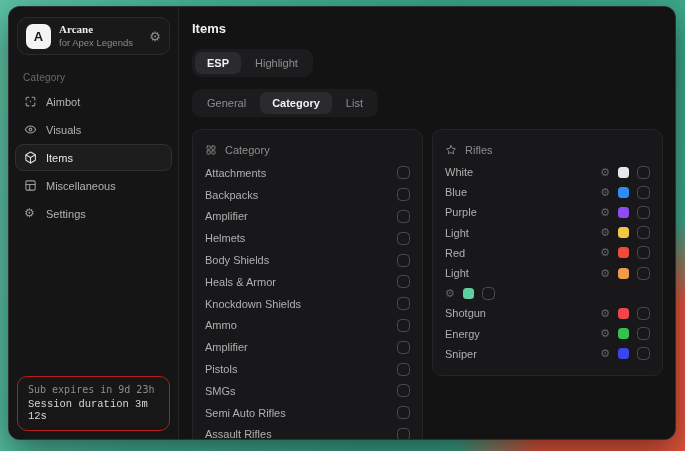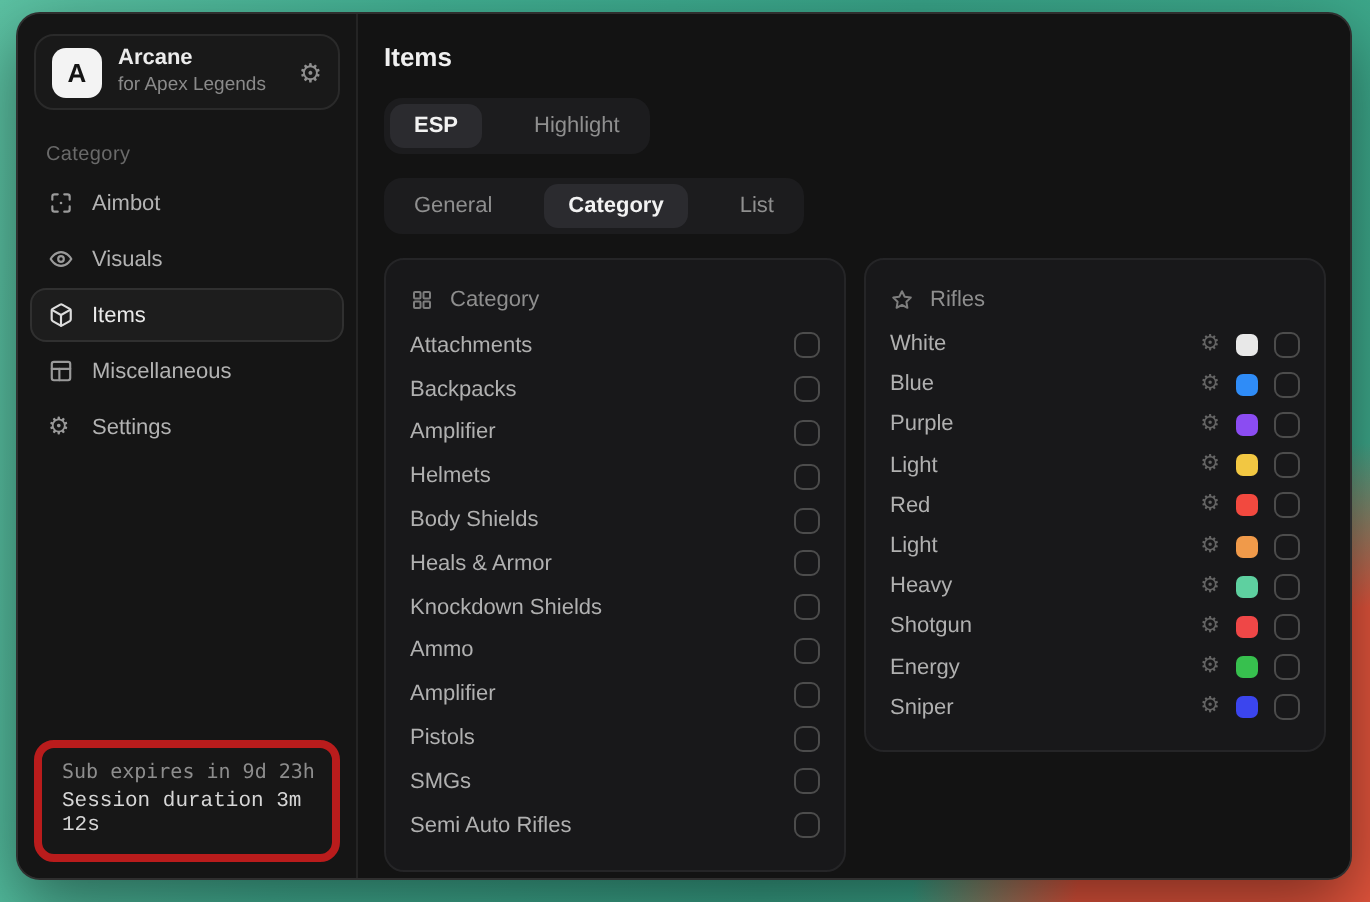--- a/index.html
+++ b/index.html
@@ -16,42 +16,42 @@
   }
   
   .sidebar { width:170px; flex:0 0 170px; border-right:1px solid #242424; position:relative; background:#151515; }
   .brand-card {
     margin:10px 8px 0; height:38px; border:1px solid #2a2a2a; background:#191919;
     border-radius:10px; display:flex; align-items:center; gap:8px; padding:0 8px;
   }
   .logo { width:25px; height:25px; border-radius:7px; background:#f3f3f3; color:#141414;
     font-weight:bold; font-size:13px; display:flex; align-items:center; justify-content:center; }
   .brand-text { display:flex; flex-direction:column; line-height:1.25; }
-  .brand-title { font-size:11px; font-weight:bold; color:#ececec; }
+  .brand-title { font-size:11px; font-weight:bold; color:#ececec;font-family:Liberation Serif, serif; }
   .brand-sub { font-size:9.5px; color:#8a8a8a; }
   .brand-gear { margin-left:auto; color:#8f8f8f; font-size:13px; line-height:1; cursor:pointer; }
   .section-label { margin:17px 0 5px 14px; font-size:10px; color:#6a6a6a; letter-spacing:.2px; }
   .side-item {
     height:27px; margin:1px 6px; padding:0 8px; border-radius:8px; border:1px solid transparent;
     display:flex; align-items:center; gap:9px; color:#b3b3b3; font-size:11px; cursor:pointer;
   }
   .side-item.selected { background:#1d1d1d; border-color:#303030; color:#e9e9e9; }
   .side-item .ic { width:13px; height:13px; color:#9a9a9a; display:inline-flex; }
   .side-item.selected .ic { color:#dddddd; }
   .ic svg { width:100%; height:100%; }
   .footer-card {
-    position:absolute; left:8px; right:8px; bottom:8px; border:4px solid #b91c1c; background:#171717;
+    position:absolute; left:8px; right:8px; bottom:8px; border:1px solid #b91c1c; background:#171717;
     border-radius:10px; padding:7px 10px 8px;
   }
   .sub-line { font-family:"DejaVu Sans Mono", monospace; font-size:10px; color:#8d8d8d; white-space:nowrap; }
   .dur-line { margin-top:3px; font-size:10.5px; color:#d6d6d6;font-family:Liberation Mono, monospace; }
   
   .main { flex:1; padding:14px 12px 0 13px; background:#131313; overflow:hidden; }
   .page-title { font-size:13px; font-weight:bold; color:#f0f0f0; }
-  .seg-group { display:inline-flex; background:#1c1c1e; border-radius:9px; padding:3px; gap:14px; }
+  .seg-group { display:inline-flex; background:#1c1c1e; border-radius:9px; padding:3px; gap:2px; }
   .seg { font-size:11px; color:#8f8f8f; padding:5px 12px; border-radius:7px; cursor:pointer; white-space:nowrap; }
   .seg.selected { background:#2b2b2f; color:#f2f2f2; font-weight:bold; }
   .row-toggle { margin-top:13px; }
   .row-tabs { margin-top:12px; }
   .panels { margin-top:12px; display:flex; gap:9px; align-items:flex-start; }
   .panel { background:#18181a; border:1px solid #252527; border-radius:10px; padding:8px 12px 11px; }
   .panel-cat { width:231px; flex:0 0 231px; }
   .panel-rar { flex:1; }
   .panel-head { display:flex; align-items:center; gap:8px; height:24px; color:#8e8e8e; font-size:11px; }
   .panel-head .ic { width:12px; height:12px; color:#7e7e7e; display:inline-flex; }
@@ -202,20 +202,24 @@
               <div class="chk"></div>
             </div>
             <div class="cat-row">
               <span>SMGs</span>
               <div class="chk"></div>
             </div>
             <div class="cat-row">
               <span>Semi Auto Rifles</span>
               <div class="chk"></div>
             </div>
+            <div class="cat-row">
+              <span>Assault Rifles</span>
+              <div class="chk"></div>
+            </div>
           </div>
       </div>
       <div class="panel panel-rar">
         <div class="panel-head">
           <span class="ic">
               <svg viewBox="0 0 24 24" fill="none" stroke="currentColor" stroke-width="2" stroke-linecap="round" stroke-linejoin="round">
                 <path d="M12 3.2l2.7 5.5 6.1.9-4.4 4.2 1 6-5.4-2.9-5.4 2.9 1-6-4.4-4.2 6.1-.9z"></path>
               </svg>
             </span>
           <span>Rifles</span>
@@ -263,21 +267,20 @@
             </div>
             <div class="rar-row">
               <span class="lbl">Light</span>
               <div class="rar-right">
                 <span class="row-gear">⚙</span>
                 <div class="swatch" style="background: rgb(240, 154, 74);"></div>
                 <div class="chk"></div>
               </div>
             </div>
             <div class="rar-row">
-              <span class="lbl">Heavy</span>
               <div class="rar-right">
                 <span class="row-gear">⚙</span>
                 <div class="swatch" style="background: rgb(94, 208, 160);"></div>
                 <div class="chk"></div>
               </div>
             </div>
             <div class="rar-row">
               <span class="lbl">Shotgun</span>
               <div class="rar-right">
                 <span class="row-gear">⚙</span>

